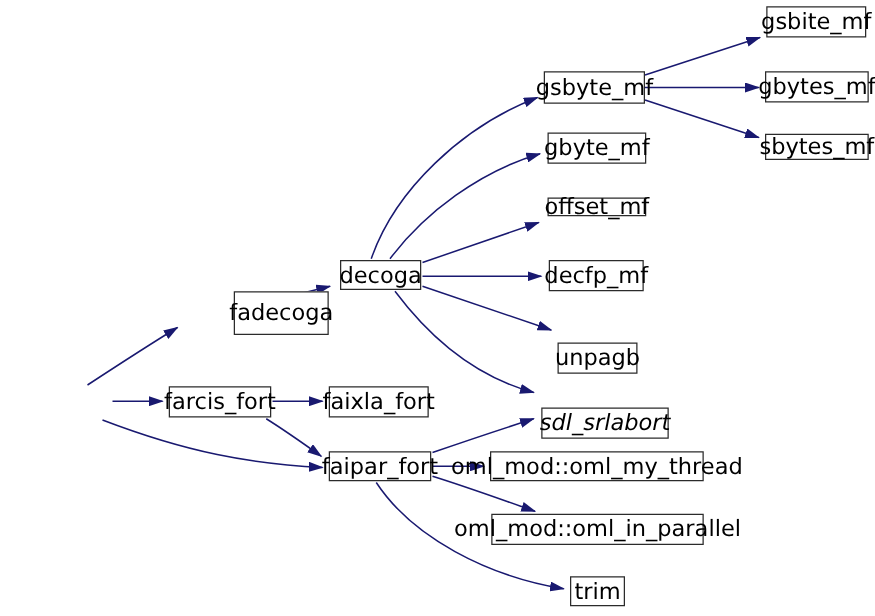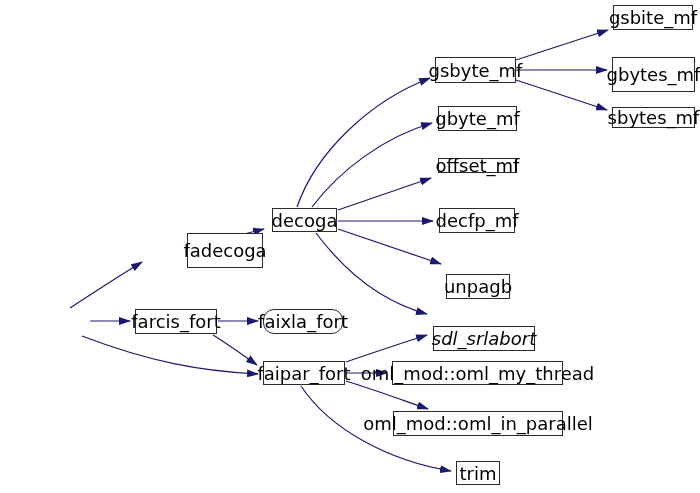--- a/index.html
+++ b/index.html
@@ -87,21 +87,21 @@
     <path class="edge" marker-end="url(#arrow)" d="M516,80 L607,110"></path>
   </svg>
 
 
   <div class="node" style="left:139px; top:233px; width:76px; height:35px;margin-left:48px;">fadecoga</div>
 
   <div class="node" style="left:135px; top:309px; width:82px; height:25px;text-align:right;">farcis_fort</div>
 
   <div class="node" style="left:272px; top:208px; width:65px; height:24px;">decoga</div>
 
-  <div class="node" style="left:263px; top:309px; width:80px; height:25px;border-radius:11px;">faixla_fort</div>
+  <div class="node" style="left:263px; top:309px; width:80px; height:25px;">faixla_fort</div>
 
   <div class="node" style="left:263px; top:361px; width:82px; height:24px;">faipar_fort</div>
 
   <div class="node" style="left:435px; top:57px; width:81px; height:26px;">gsbyte_mf</div>
 
   <div class="node" style="left:438px; top:106px; width:79px; height:25px;">gbyte_mf</div>
 
   <div class="node" style="left:438px; top:158px; width:79px; height:15px;">offset_mf</div>
 
   <div class="node" style="left:439px; top:208px; width:76px; height:25px;">decfp_mf</div>
@@ -111,17 +111,17 @@
   <div class="node" style="left:433px; top:326px; width:102px; height:25px;font-style:italic;">sdl_srlabort</div>
 
   <div class="node" style="left:392px; top:361px; width:171px; height:24px;">oml_mod::oml_my_thread</div>
 
   <div class="node" style="left:393px; top:411px; width:170px; height:25px;">oml_mod::oml_in_parallel</div>
 
   <div class="node" style="left:456px; top:461px; width:44px; height:24px;">trim</div>
 
   <div class="node" style="left:613px; top:5px; width:80px; height:25px;">gsbite_mf</div>
 
-  <div class="node" style="left:612px; top:57px; width:83px; height:35px;">gbytes_mf</div>
+  <div class="node" style="left:612px; top:57px; width:83px; height:25px;">gbytes_mf</div>
 
   <div class="node" style="left:612px; top:107px; width:83px; height:21px;">sbytes_mf</div>
 
 </div>
 
 </body></html>

